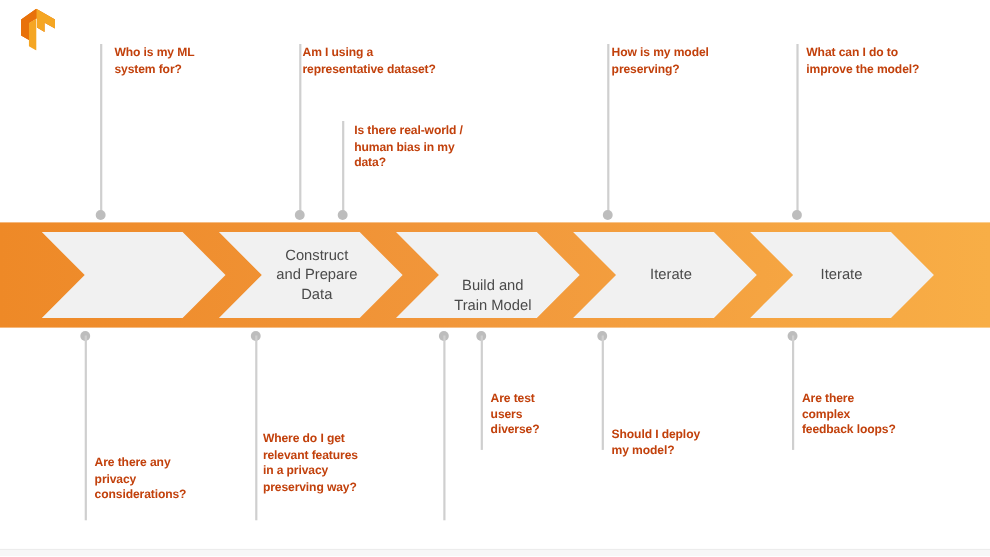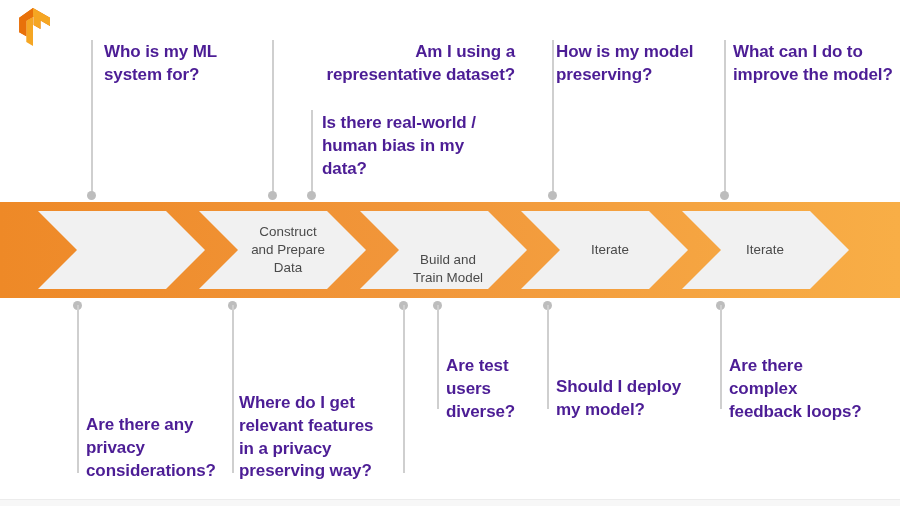--- a/index.html
+++ b/index.html
@@ -49,24 +49,24 @@
     position: absolute;
     width: 9px;
     height: 9px;
     border-radius: 50%;
     background: #bdbdbd;
   }
 
   
   .qlabel {
     position: absolute;
-    font-size: 17px;
+    font-size: 11px;
     font-weight: bold;
     line-height: 1.34;
-    color: #4c1d95;
+    color: #c2410c;
     letter-spacing: -0.1px;
     white-space: pre-line;
   }
 
   
   #band {
     position: absolute;
     left: 0;
     top: 202px;
     width: 900px;
@@ -107,21 +107,21 @@
 
   <div class="connector" style="left:552px; top:40px;  height:156px;"></div>
   <div class="dot" style="left:548px; top:191px;"></div>
 
   <div class="connector" style="left:724px; top:40px;  height:156px;"></div>
   <div class="dot" style="left:720px; top:191px;"></div>
 
   <div class="qlabel" style="left:104px; top:41px; width:180px;">Who is my ML
 system for?</div>
 
-  <div class="qlabel" style="left:285px; top:41px; width:230px;text-align:right;">Am I using a
+  <div class="qlabel" style="left:275px; top:41px; width:230px;">Am I using a
 representative dataset?</div>
 
   <div class="qlabel" style="left:322px; top:112px; width:200px;">Is there real-world /
 human bias in my
 data?</div>
 
   <div class="qlabel" style="left:556px; top:41px; width:170px;">How is my model
 preserving?</div>
 
   <div class="qlabel" style="left:733px; top:41px; width:175px;">What can I do to
@@ -186,21 +186,21 @@
   <div class="qlabel" style="left:239px; top:392px; width:200px;">Where do I get
 relevant features
 in a privacy
 preserving way?</div>
 
 
   <div class="qlabel" style="left:446px; top:355px; width:120px;">Are test
 users
 diverse?</div>
 
-  <div class="qlabel" style="left:556px; top:376px; width:180px;">Should I deploy
+  <div class="qlabel" style="left:556px; top:388px; width:180px;">Should I deploy
 my model?</div>
 
   <div class="qlabel" style="left:729px; top:355px; width:180px;">Are there
 complex
 feedback loops?</div>
 
   <div id="bottom-strip"></div>
 
 </div>
 

